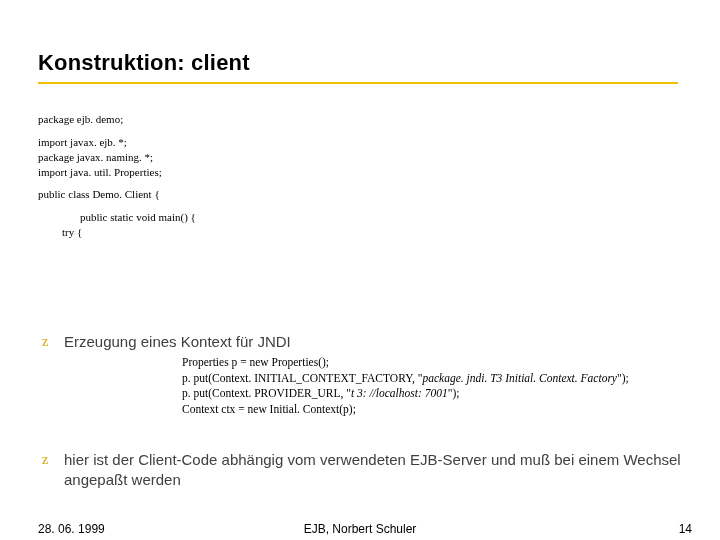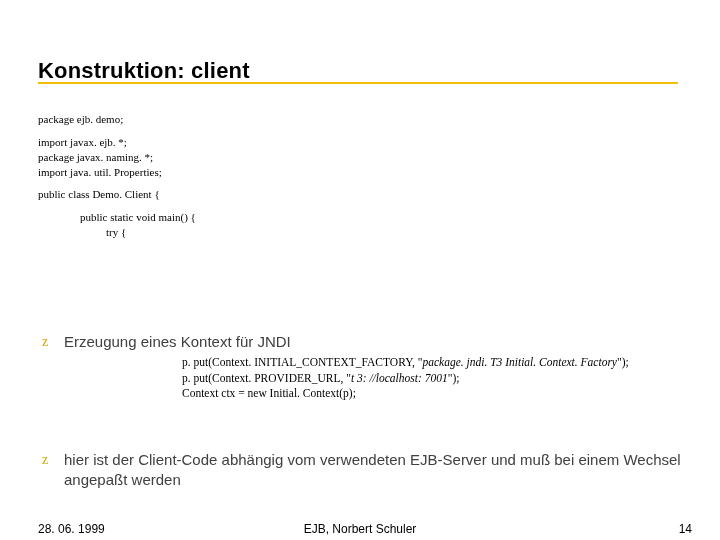--- a/index.html
+++ b/index.html
@@ -6,21 +6,21 @@
   body {
     width: 720px;
     height: 540px;
     background: #fff;
     font-family: Arial, Helvetica, sans-serif;
     position: relative;
     overflow: hidden;
   }
   .title {
     position: absolute;
-    top: 58px;
+    top: 50px;
     left: 38px;
     font-size: 22px;
     font-weight: bold;
     color: #000;
     letter-spacing: 0.2px;
     text-align: right;
   }
   .underline {
     position: absolute;
     top: 82px;
@@ -33,21 +33,21 @@
     position: absolute;
     top: 112px;
     left: 38px;
     font-family: "Times New Roman", Times, serif;
     font-size: 11px;
     line-height: 1.35;
     color: #000;
   }
   .code-block .gap { height: 8px; }
   .indent1 { margin-left: 42px; }
-  .indent2 { margin-left: 68px; }
+  .indent2 { margin-left: 24px; }
   .bullet-section {
     position: absolute;
     left: 38px;
   }
   .bullet-section.first { top: 332px; }
   .bullet-section.second { top: 450px; }
   .bullet-row {
     display: flex;
     align-items: flex-start;
   }
@@ -108,20 +108,21 @@
 </div>
 
 <div class="bullet-section first">
   <div class="bullet-row">
     <div class="bullet-glyph">z</div>
     <div class="bullet-text">Erzeugung eines Kontext für JNDI</div>
   </div>
 </div>
 
 <div class="sub-code">
+  <div>Properties p = new Properties();</div>
   <div>
     <span>p. put(Context. INITIAL_CONTEXT_FACTORY, "</span><span class="italic">package. jndi. T3 Initial. Context. Factory</span><span>");</span>
   </div>
   <div>
     <span>p. put(Context. PROVIDER_URL, "</span><span class="italic">t 3: //localhost: 7001</span><span>");</span>
   </div>
   <div>Context ctx = new Initial. Context(p);</div>
 </div>
 
 <div class="bullet-section second">

